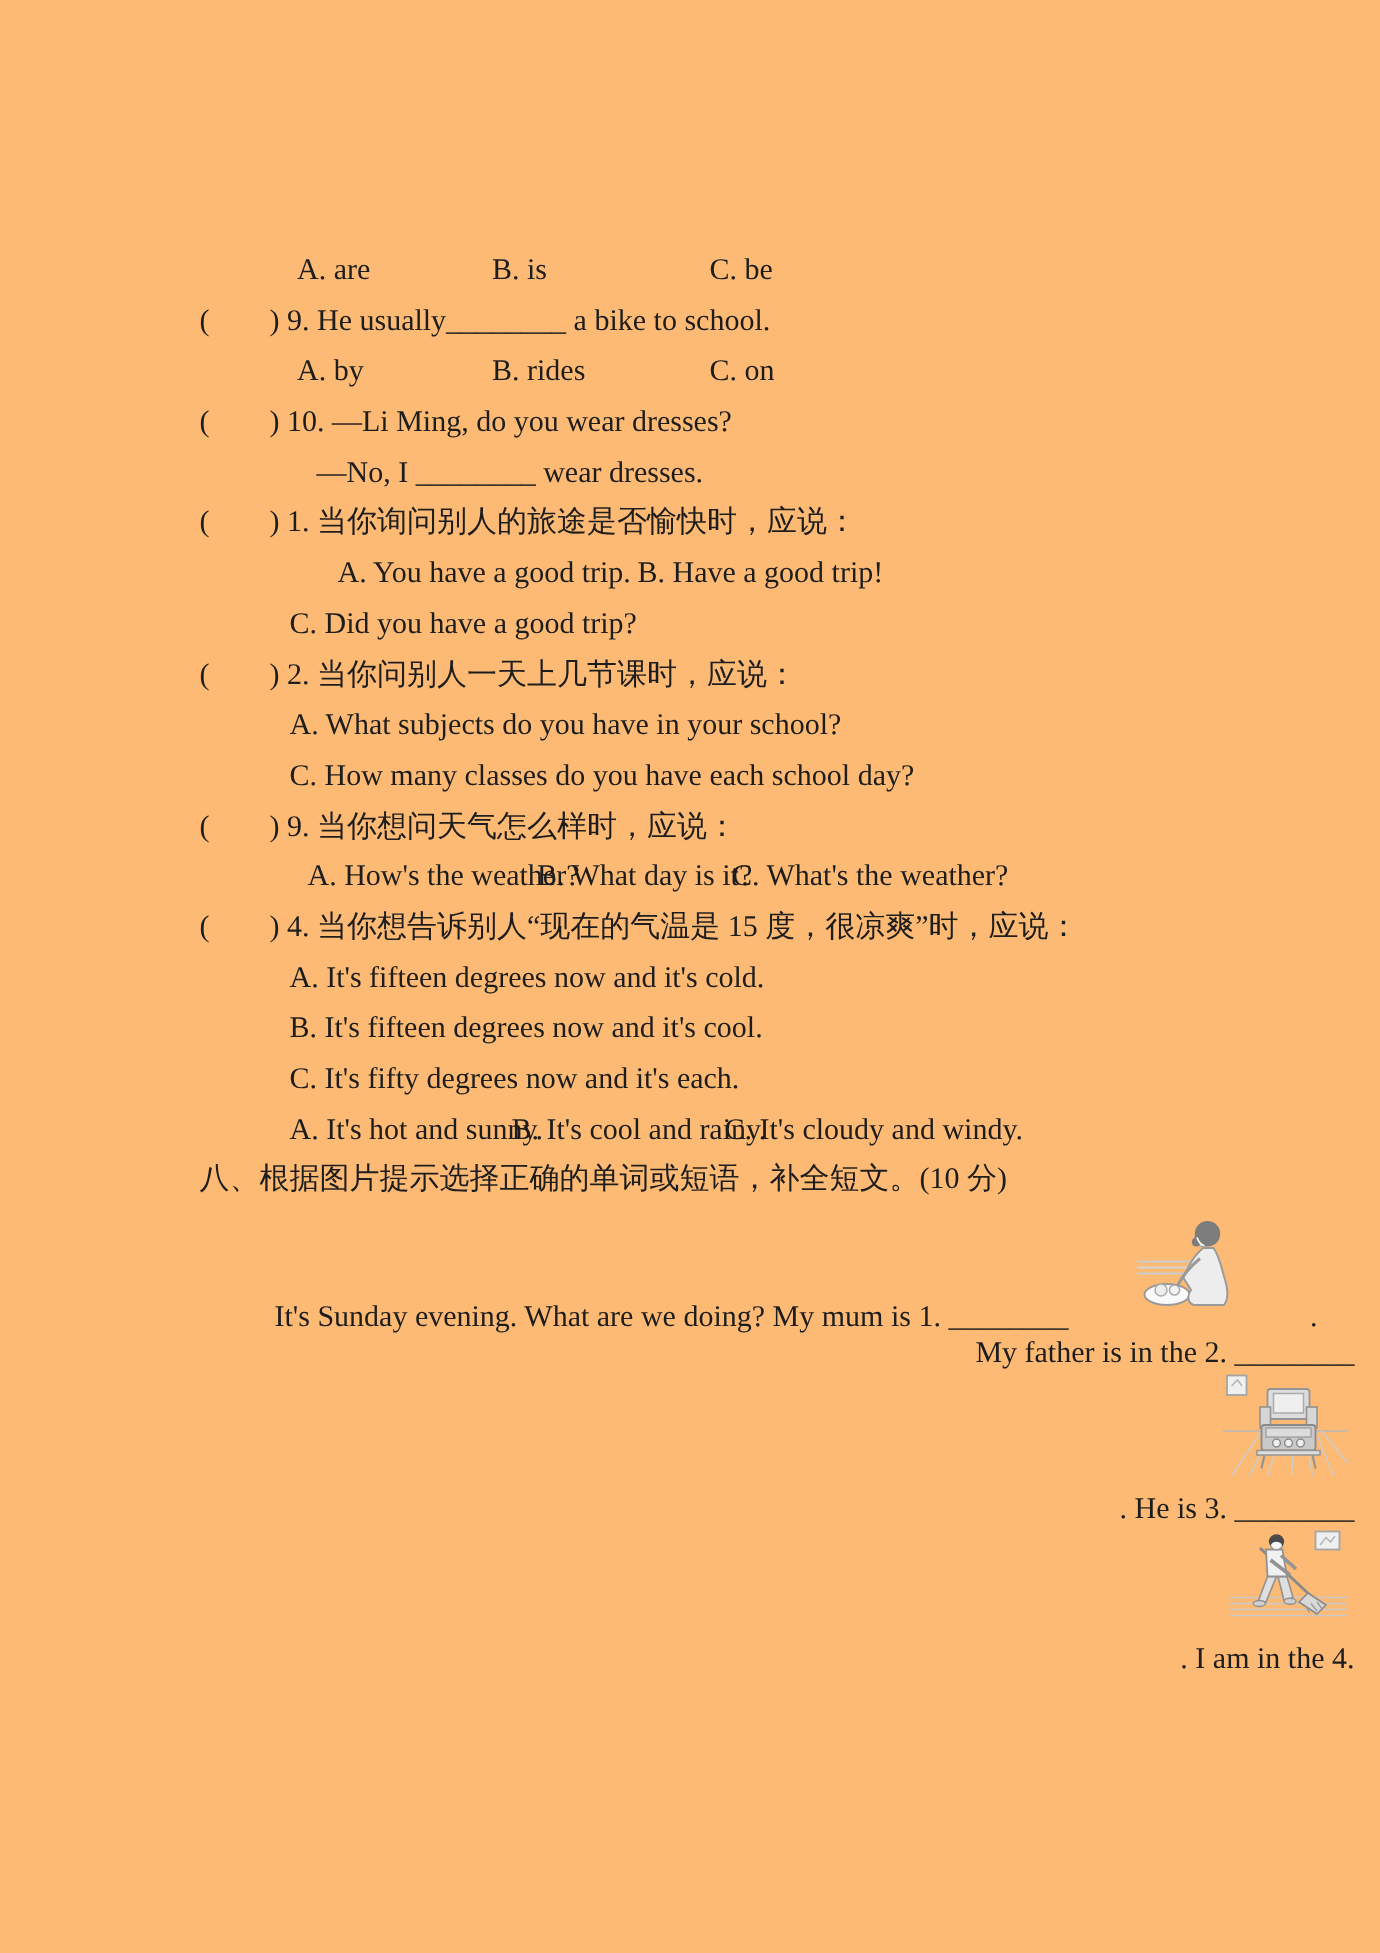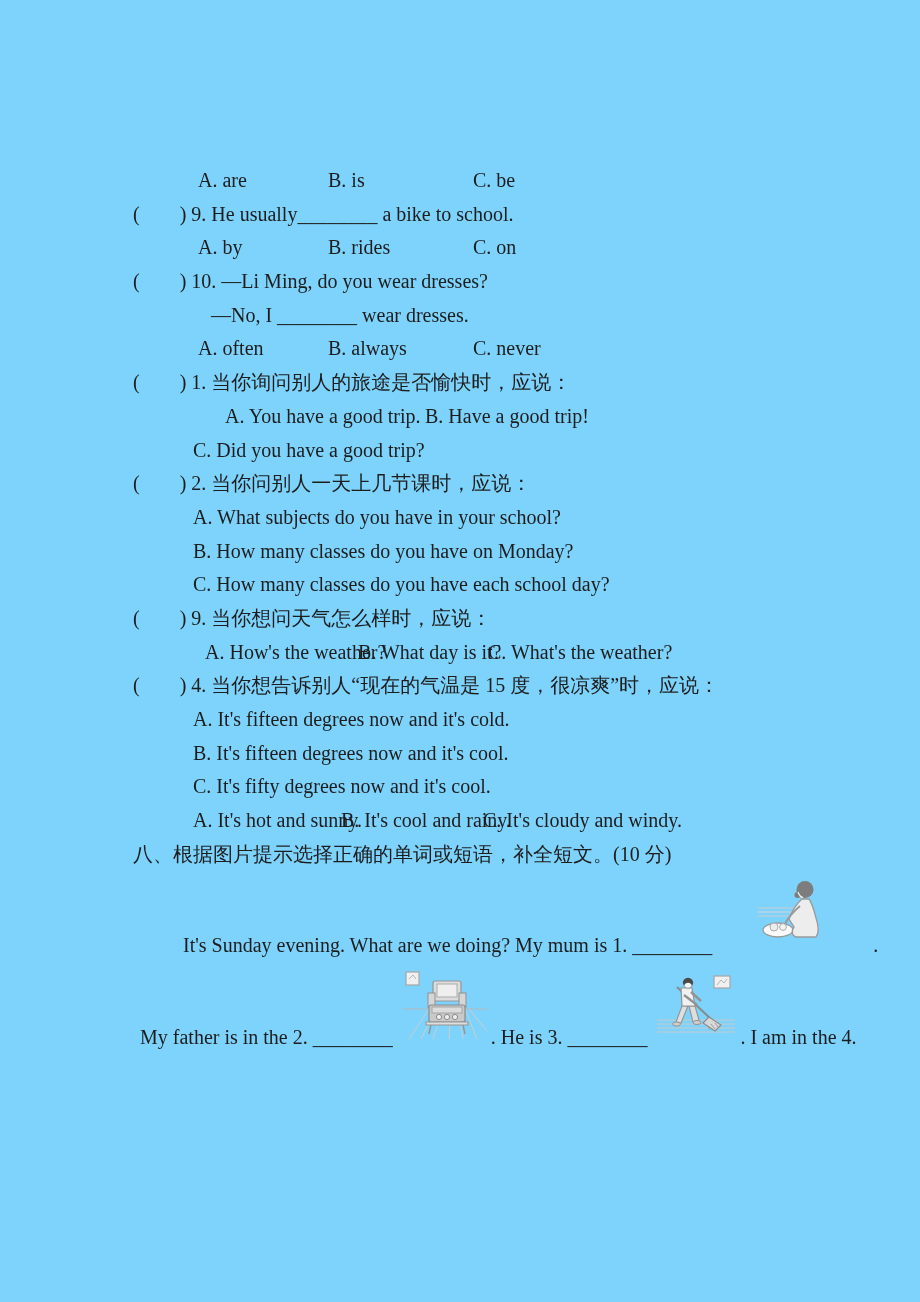--- a/index.html
+++ b/index.html
@@ -1,39 +1,39 @@
 <!DOCTYPE html>
 <html><head>
 <meta charset="utf-8">
 <style>
   html,body { margin:0; padding:0; background:#ffffff; }
   .page {
     position:relative;
     width:920px; height:1302px;
-    background:#7dd3fc;
+    background:#fdba74;
     font-family:"Liberation Serif","DejaVu Serif",serif;
     color:#1d1d1d;
     overflow:hidden;
   }
   .content { position:absolute; left:133px; top:164px; width:770px; }
   .ln { height:33.7px; line-height:33.7px; font-size:20px; white-space:nowrap; }
   .ml60 { padding-left:60px; }
   .ml65 { padding-left:65px; }
   .ml72 { padding-left:72px; }
   .ml78 { padding-left:78px; }
   .col { display:inline-block; }
   .w130 { width:130px; }
   .w145 { width:145px; }
   .w200 { width:200px;margin-left:32px; }
   .w153 { width:153px; }
   .w148 { width:148px; }
   .w142 { width:142px; }
   .row-img { display:flex; align-items:flex-end; font-size:20px; }
   .rowA { height:86px;gap:38px; }
-  .rowB { height:92px; }
+  .rowB { height:92px;flex-direction:column; }
   .row-img .txt { line-height:24px; white-space:pre; }
   .rowA .lead { margin-left:50px; }
   .rowB .lead { margin-left:7px; }
   .pimg { display:inline-block; }
   .pimg svg { display:block; }
   .pimg1 { margin:0 5px 12px 8px; }
   .pimg2 { margin:0 4px 10px 10px; }
   .pimg3 { margin:0 5px 12px 10px; }
 </style>
 </head>
@@ -44,41 +44,37 @@
 
     <div class="ln ml65">
       <span class="col w130">A. are</span><span class="col w145">B. is</span><span>C. be</span>
     </div>
     <div class="ln">(　　) 9. He usually________ a bike to school.</div>
     <div class="ln ml65">
       <span class="col w130">A. by</span><span class="col w145">B. rides</span><span>C. on</span>
     </div>
     <div class="ln">(　　) 10. —Li Ming, do you wear dresses?</div>
     <div class="ln ml78">—No, I ________ wear dresses.</div>
-    <div class="ln ml65">
-      <span class="col w130">A. often</span><span class="col w145">B. always</span><span>C. never</span>
-    </div>
 
     <div class="ln">(　　) 1. 当你询问别人的旅途是否愉快时，应说：</div>
     <div class="ln ml60">
       <span class="col w200">A. You have a good trip.</span><span>B. Have a good trip!</span>
     </div>
     <div class="ln ml60">C. Did you have a good trip?</div>
     <div class="ln">(　　) 2. 当你问别人一天上几节课时，应说：</div>
     <div class="ln ml60">A. What subjects do you have in your school?</div>
-    <div class="ln ml60">B. How many classes do you have on Monday?</div>
     <div class="ln ml60">C. How many classes do you have each school day?</div>
     <div class="ln">(　　) 9. 当你想问天气怎么样时，应说：</div>
     <div class="ln ml72">
       <span class="col w153">A. How's the weather?</span><span class="col w130">B. What day is it?</span><span>C. What's the weather?</span>
     </div>
     <div class="ln">(　　) 4. 当你想告诉别人“现在的气温是 15 度，很凉爽”时，应说：</div>
     <div class="ln ml60">A. It's fifteen degrees now and it's cold.</div>
     <div class="ln ml60">B. It's fifteen degrees now and it's cool.</div>
-    <div class="ln ml60">C. It's fifty degrees now and it's cool.</div>
+    <div class="ln ml60">C. It's fifty degrees now and it's each.</div>
     <div class="ln ml60">
       <span class="col w148">A. It's hot and sunny.</span><span class="col w142">B. It's cool and rainy.</span><span>C. It's cloudy and windy.</span>
     </div>
 
     <div class="ln">八、根据图片提示选择正确的单词或短语，补全短文。(10 分)</div>
 
     <div class="row-img rowA">
       <span class="txt lead">It's Sunday evening. What are we doing? My mum is 1. ________</span>
       <span class="pimg pimg1">
         <svg width="72" height="67" viewBox="0 0 72 67">

